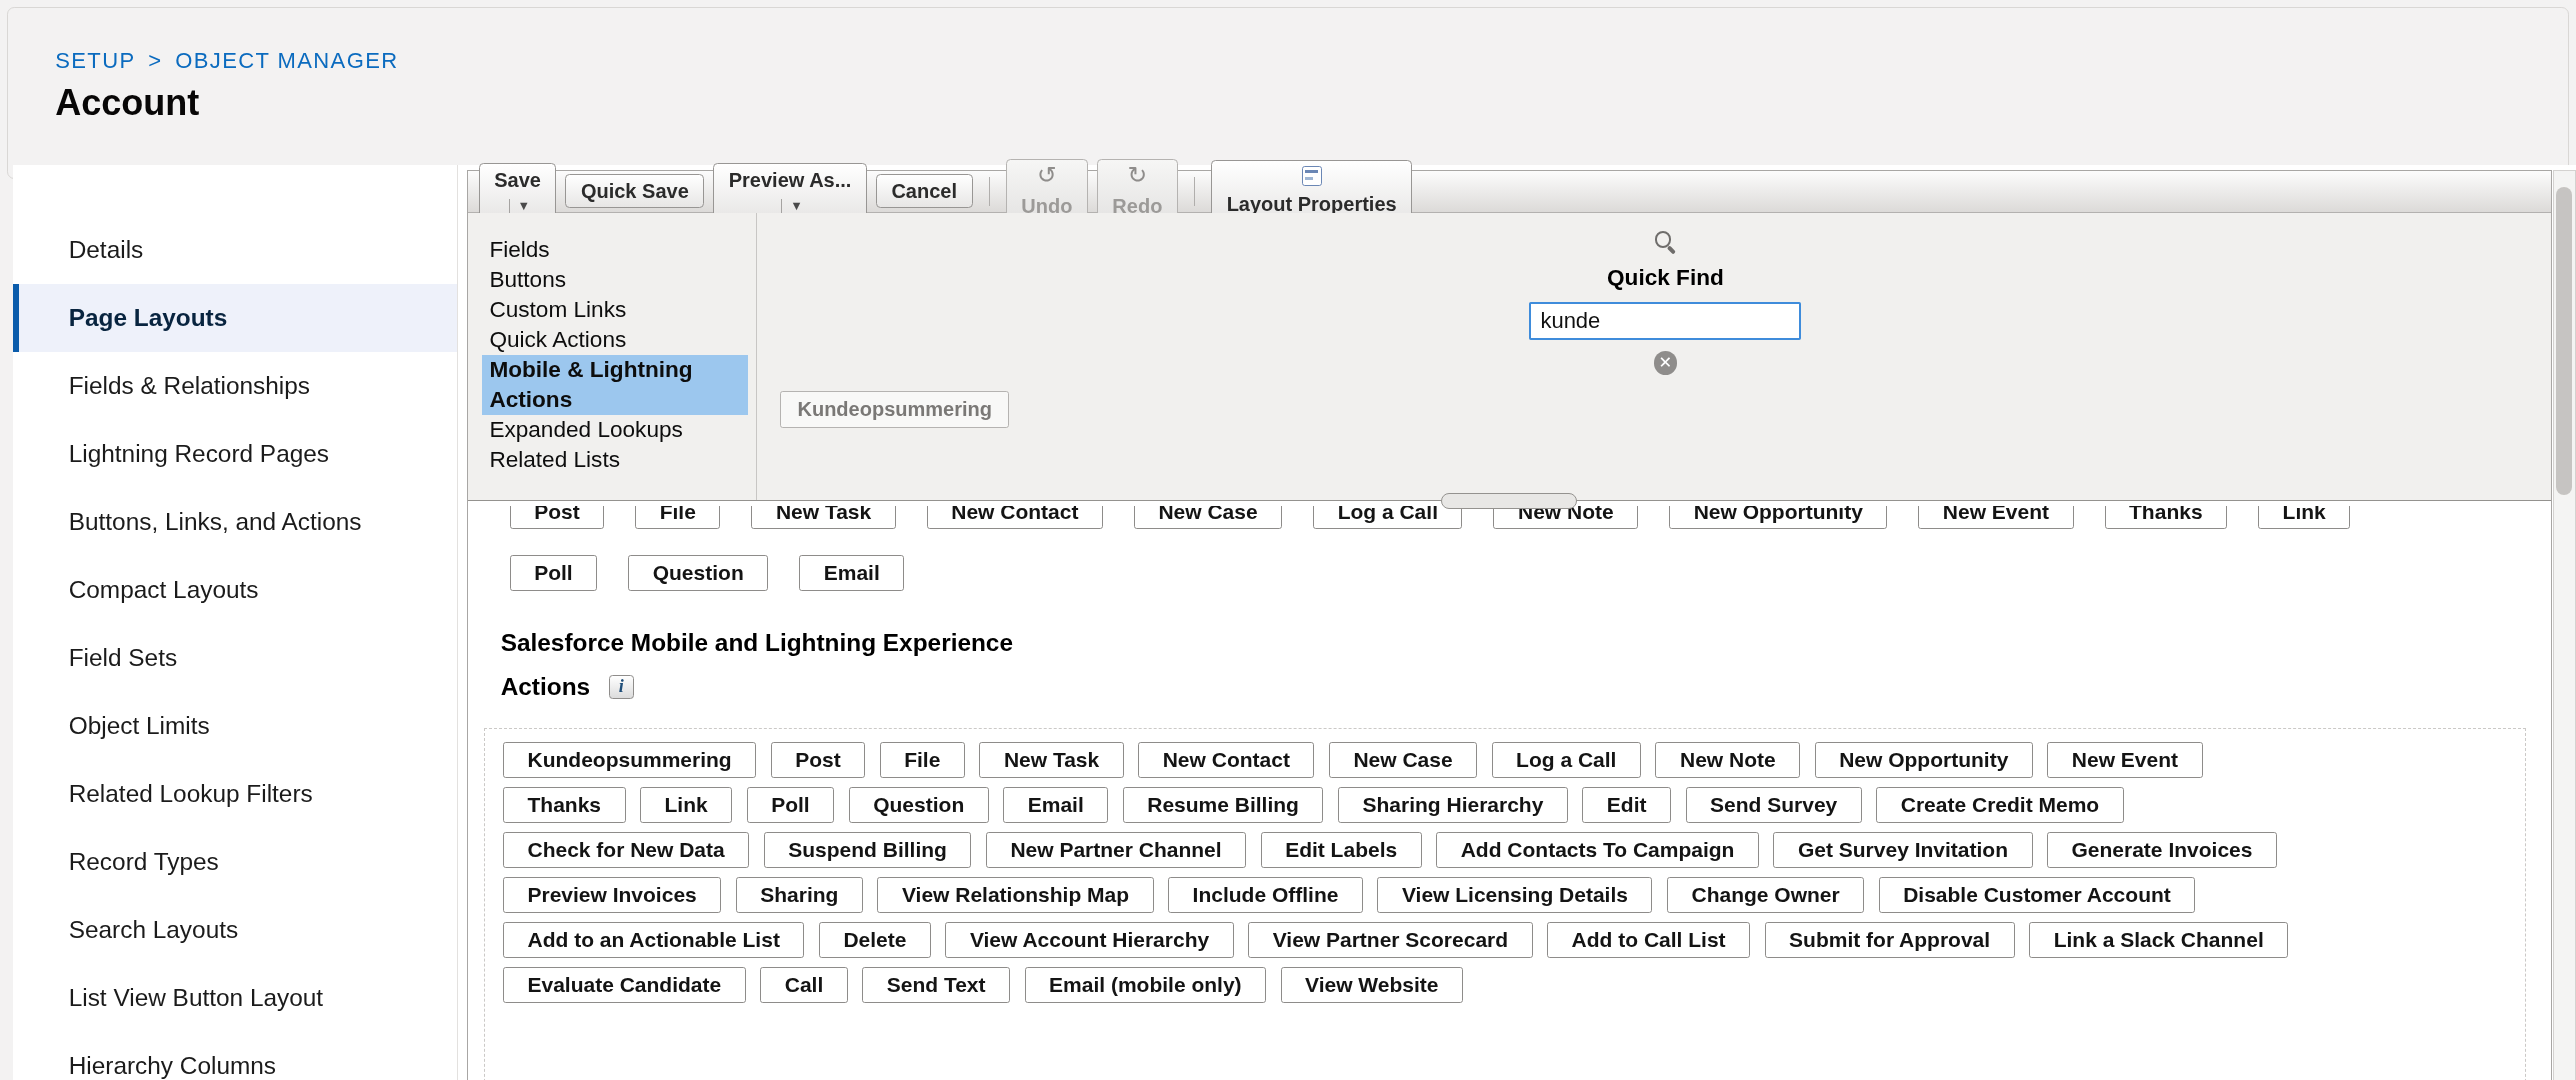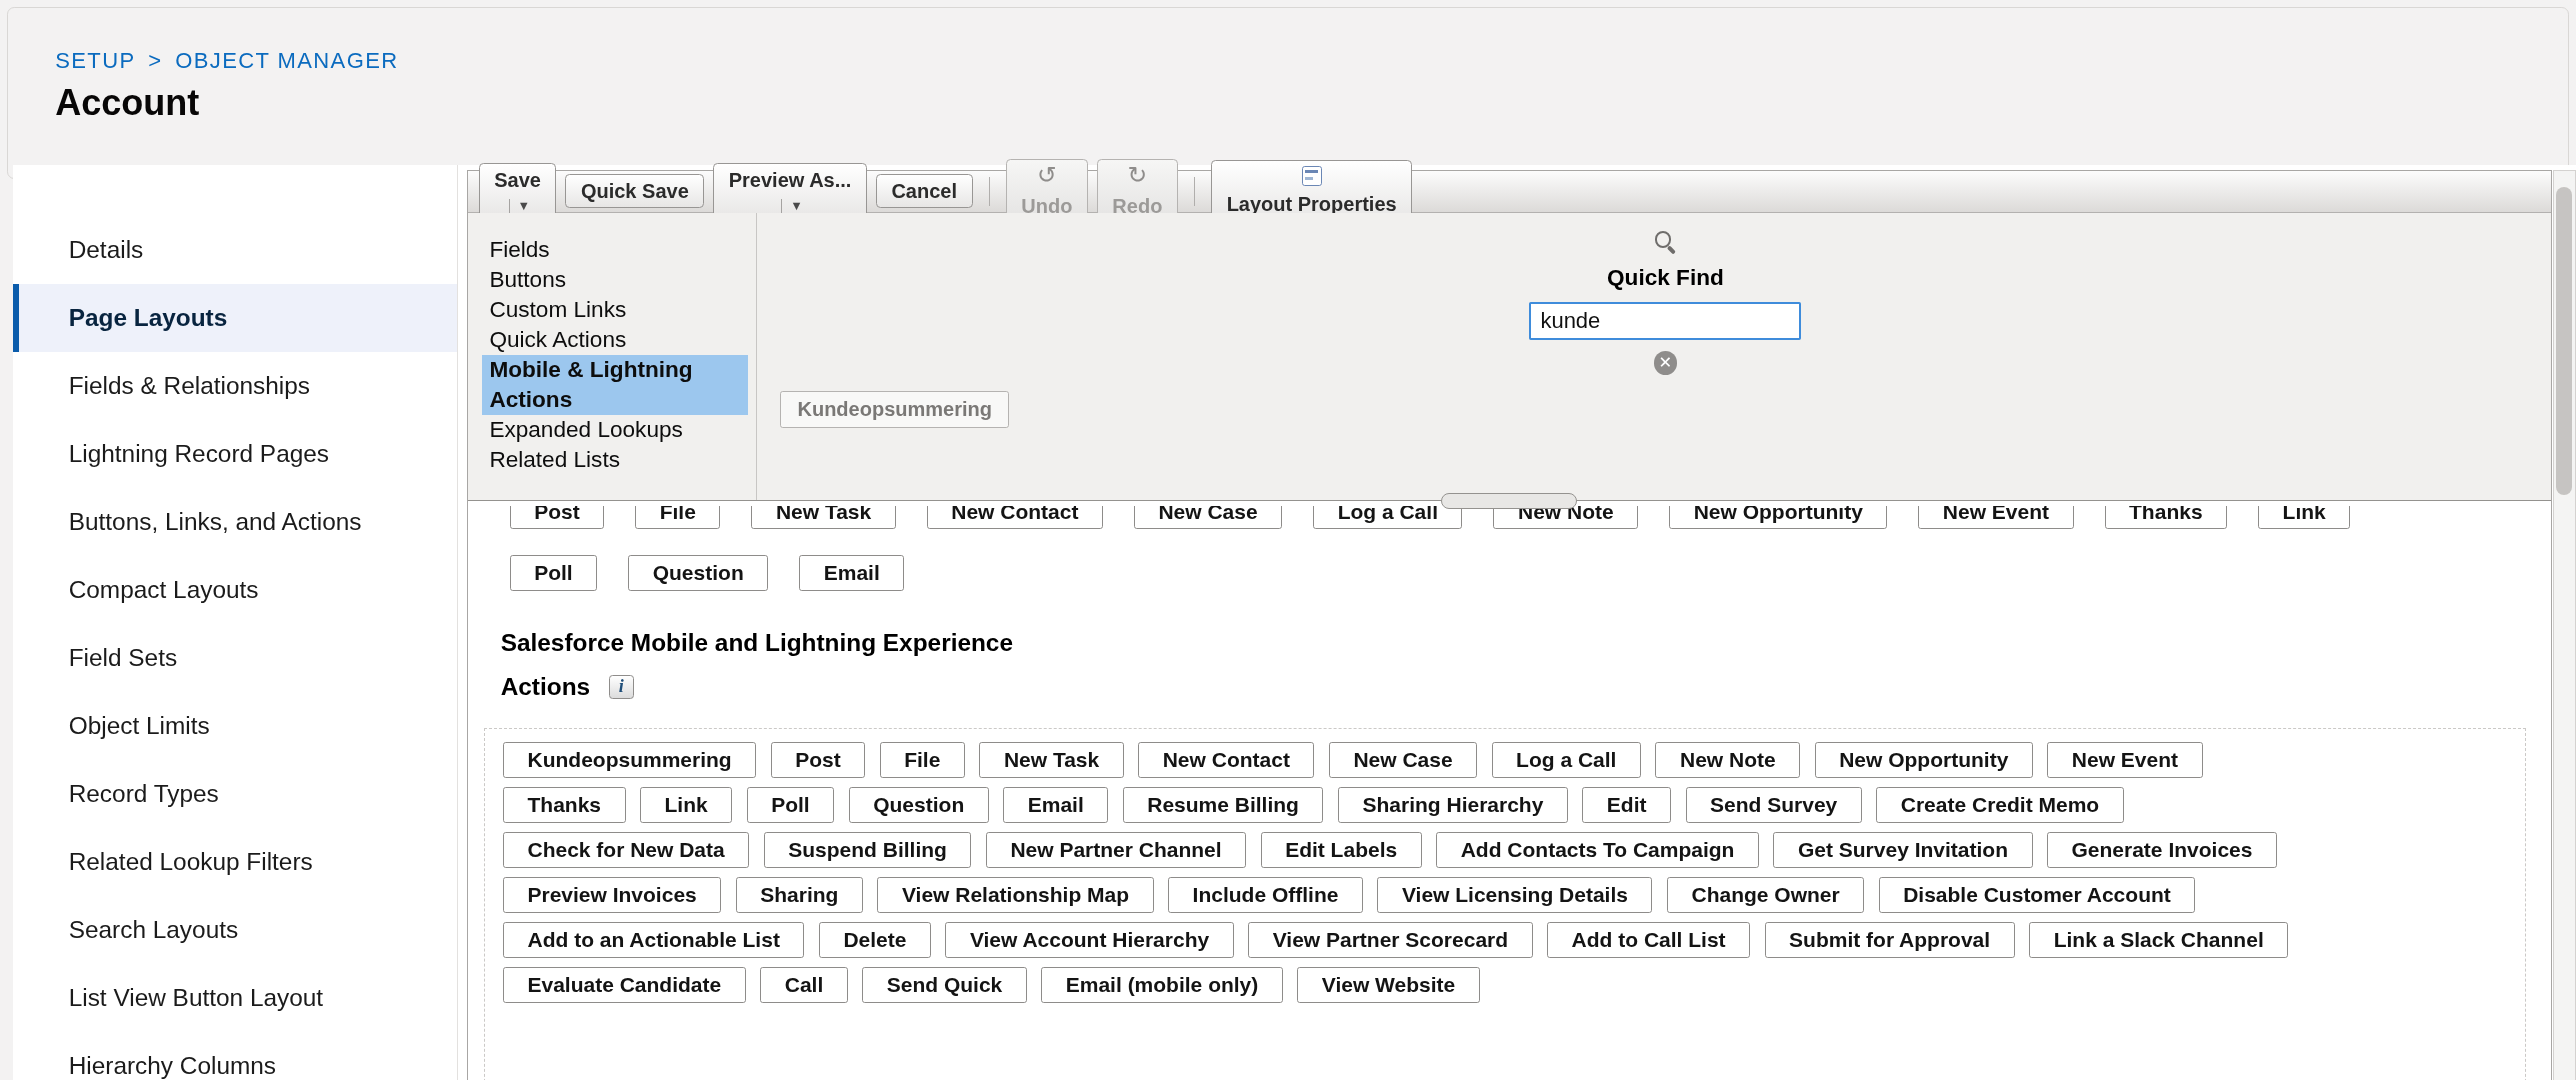--- a/index.html
+++ b/index.html
@@ -126,22 +126,22 @@
 
     <nav class="sidebar">
         <div class="side-item">Details</div>
         <div class="side-item active">Page Layouts</div>
         <div class="side-item">Fields &amp; Relationships</div>
         <div class="side-item">Lightning Record Pages</div>
         <div class="side-item">Buttons, Links, and Actions</div>
         <div class="side-item">Compact Layouts</div>
         <div class="side-item">Field Sets</div>
         <div class="side-item">Object Limits</div>
+        <div class="side-item">Related Lookup Filters</div>
         <div class="side-item">Record Types</div>
-        <div class="side-item">Related Lookup Filters</div>
         <div class="side-item">Search Layouts</div>
         <div class="side-item">List View Button Layout</div>
         <div class="side-item">Hierarchy Columns</div>
       </nav>
 
     <main class="main">
 
       <div class="editor">
 
         <div class="toolbar">
@@ -269,21 +269,21 @@
                 <div class="chip">Delete</div>
                 <div class="chip">View Account Hierarchy</div>
                 <div class="chip">View Partner Scorecard</div>
                 <div class="chip">Add to Call List</div>
                 <div class="chip">Submit for Approval</div>
                 <div class="chip">Link a Slack Channel</div>
               </div>
               <div class="chip-row">
                 <div class="chip">Evaluate Candidate</div>
                 <div class="chip">Call</div>
-                <div class="chip">Send Quick</div>
+                <div class="chip">Send Text</div>
                 <div class="chip">Email (mobile only)</div>
                 <div class="chip">View Website</div>
               </div>
             </div>
         </div>
 
       </div>
 
       <div class="vscroll">
         <div class="vthumb"></div>

